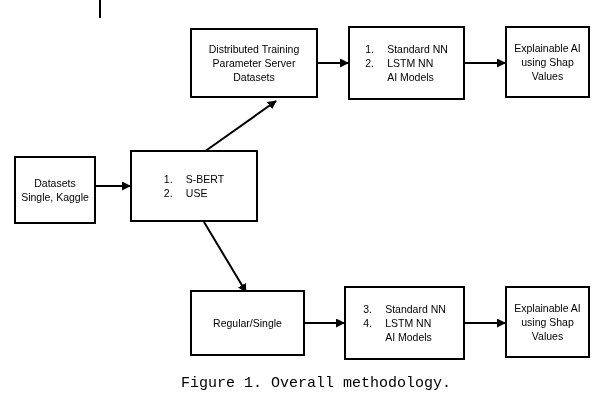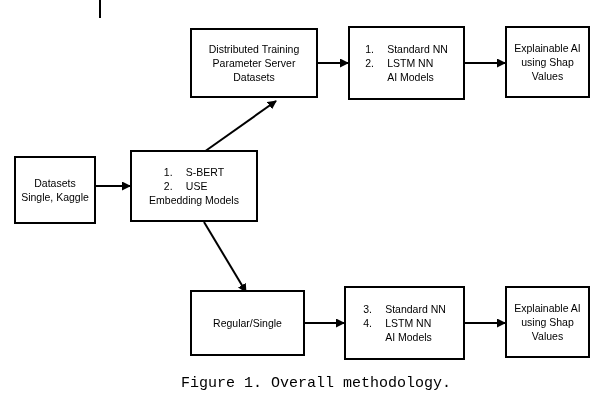--- a/index.html
+++ b/index.html
@@ -110,21 +110,20 @@
     <div class="list">
       <div class="row">
         <span class="num">1.</span>
         <span>S-BERT</span>
       </div>
       <div class="row">
         <span class="num">2.</span>
         <span>USE</span>
       </div>
     </div>
-    <span class="centerline">Embedding Models</span>
   </div>
 
   <div class="box" style="left:190px; top:28px; width:128px; height:70px;">
     <span class="line">Distributed Training</span>
     <span class="line">Parameter Server</span>
     <span class="line">Datasets</span>
   </div>
 
   <div class="box" style="left:348px; top:26px; width:117px; height:74px;">
     <div class="list">

